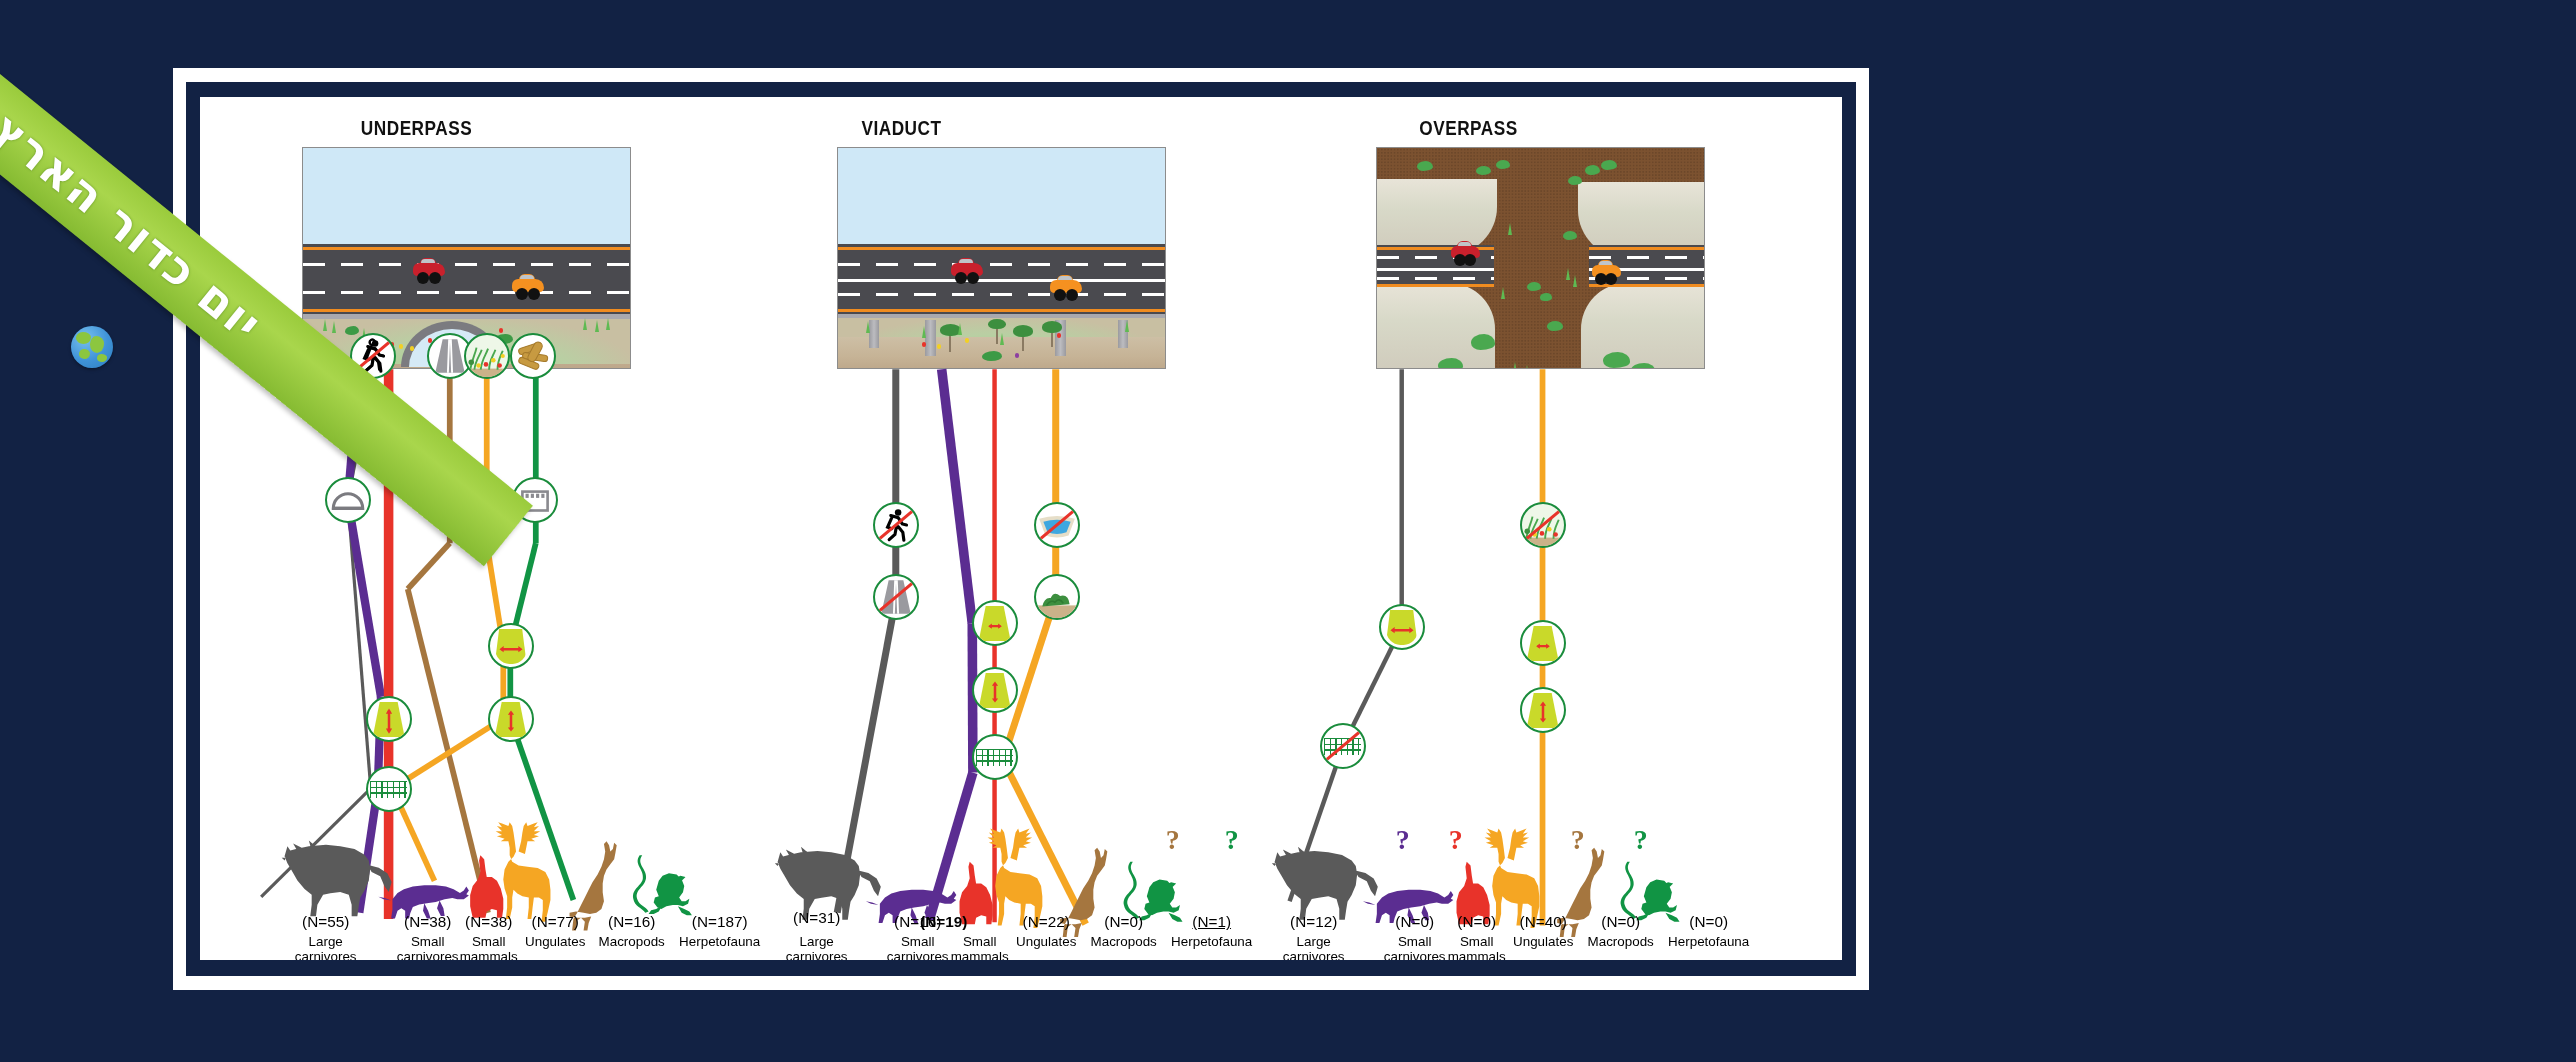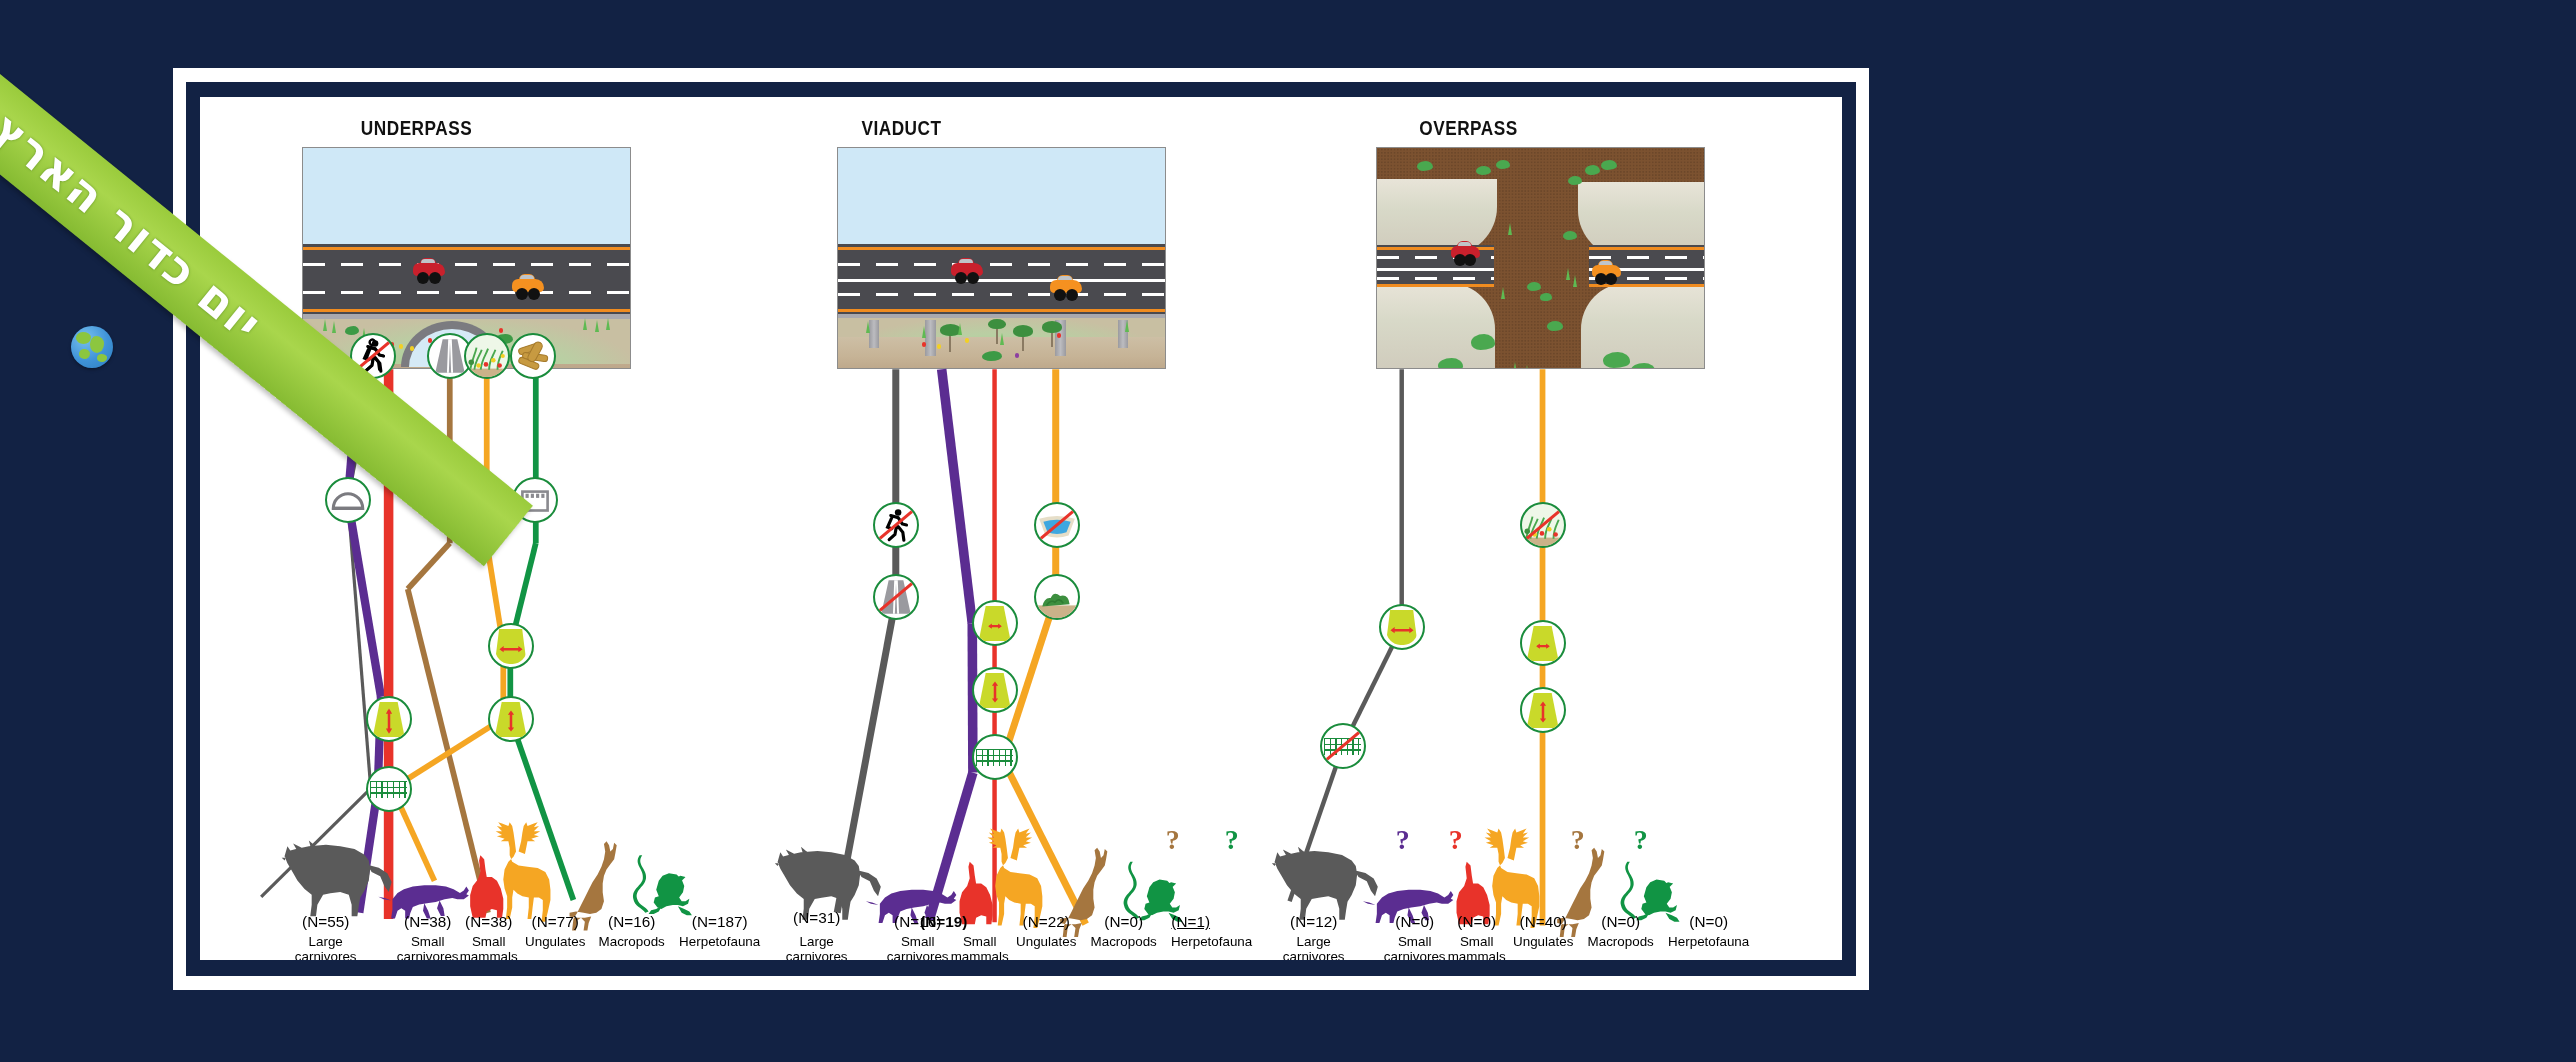--- a/index.html
+++ b/index.html
@@ -637,21 +637,21 @@
     <div class="grp-n" style="left:566px;top:812px;width:102px;">(N=31)</div>
     <div class="grp-l" style="left:566px;top:837px;width:102px;">Large<br>carnivores</div>
     <div class="grp-n" style="left:667px;top:816px;width:102px;">(N=16)</div>
     <div class="grp-l" style="left:667px;top:837px;width:102px;">Small<br>carnivores</div>
     <div class="grp-n" style="left:706px;top:816px;width:76px;font-weight:bold;">(N=19)</div>
     <div class="grp-l" style="left:742px;top:837px;width:76px;">Small<br>mammals</div>
     <div class="grp-n" style="left:807px;top:816px;width:79px;">(N=22)</div>
     <div class="grp-l" style="left:807px;top:837px;width:79px;">Ungulates</div>
     <div class="grp-n" style="left:883px;top:816px;width:82px;">(N=0)</div>
     <div class="grp-l" style="left:883px;top:837px;width:82px;">Macropods</div>
-    <div class="grp-n" style="left:940px;top:816px;width:102px;text-decoration:underline;">(N=1)</div>
+    <div class="grp-n" style="left:961px;top:816px;width:102px;text-decoration:underline;">(N=1)</div>
     <div class="grp-l" style="left:961px;top:837px;width:102px;">Herpetofauna</div>
 
     <div class="grp-n" style="left:1063px;top:816px;width:102px;">(N=12)</div>
     <div class="grp-l" style="left:1063px;top:837px;width:102px;">Large<br>carnivores</div>
     <div class="grp-n" style="left:1164px;top:816px;width:102px;">(N=0)</div>
     <div class="grp-l" style="left:1164px;top:837px;width:102px;">Small<br>carnivores</div>
     <div class="grp-n" style="left:1239px;top:816px;width:76px;">(N=0)</div>
     <div class="grp-l" style="left:1239px;top:837px;width:76px;">Small<br>mammals</div>
     <div class="grp-n" style="left:1304px;top:816px;width:79px;">(N=40)</div>
     <div class="grp-l" style="left:1304px;top:837px;width:79px;">Ungulates</div>

